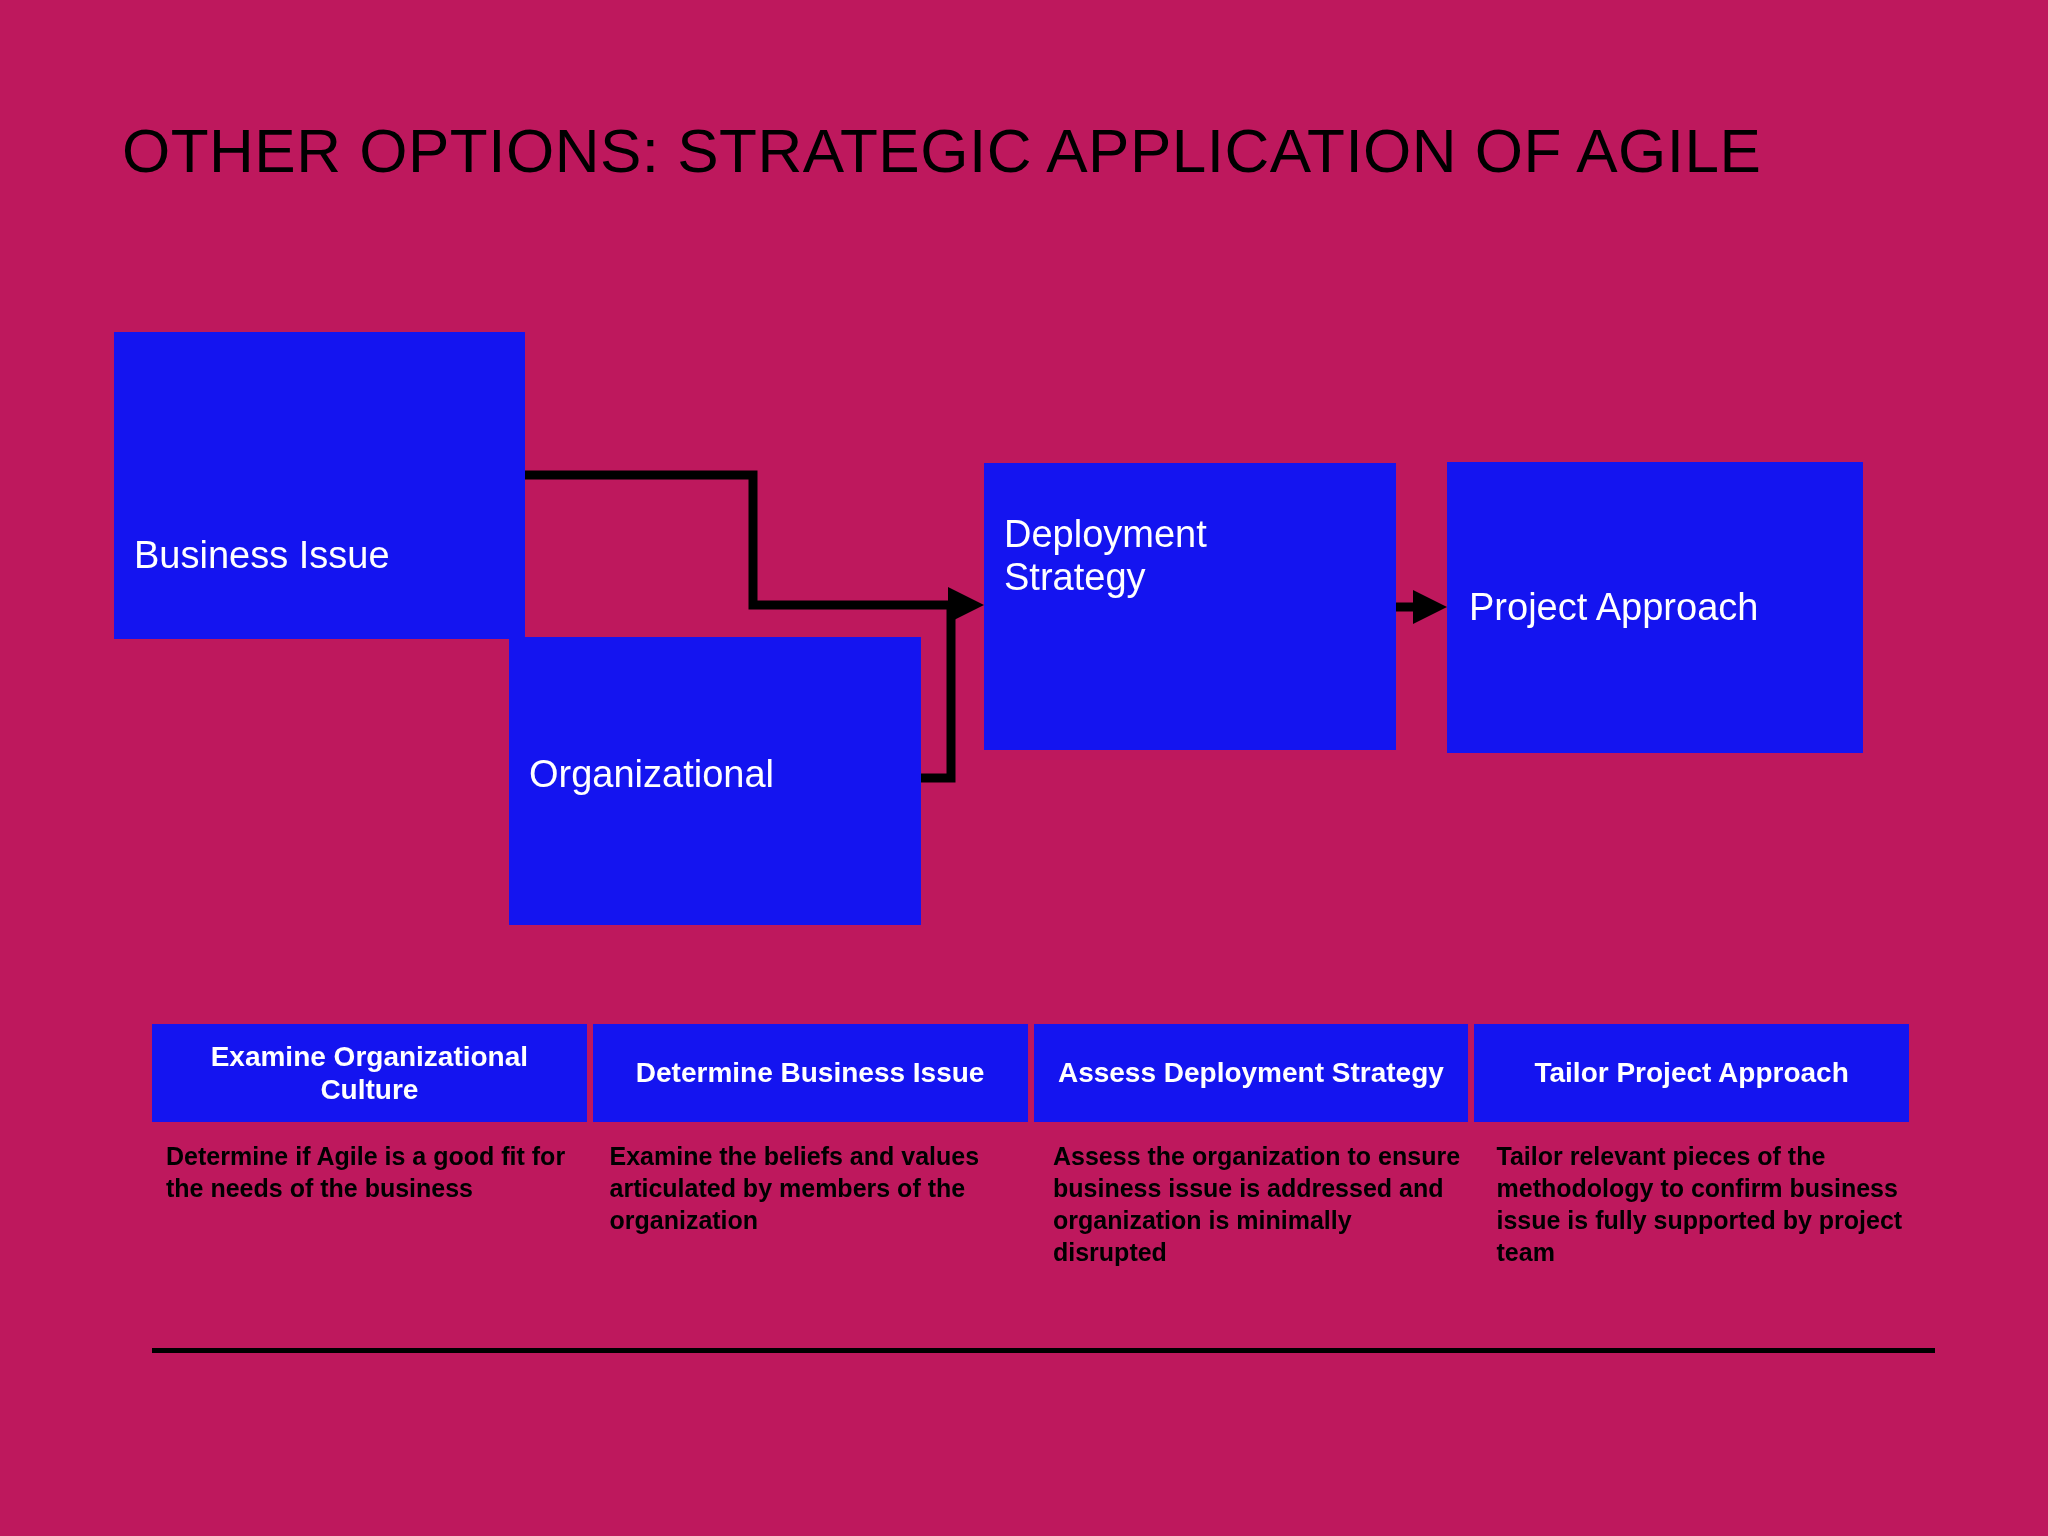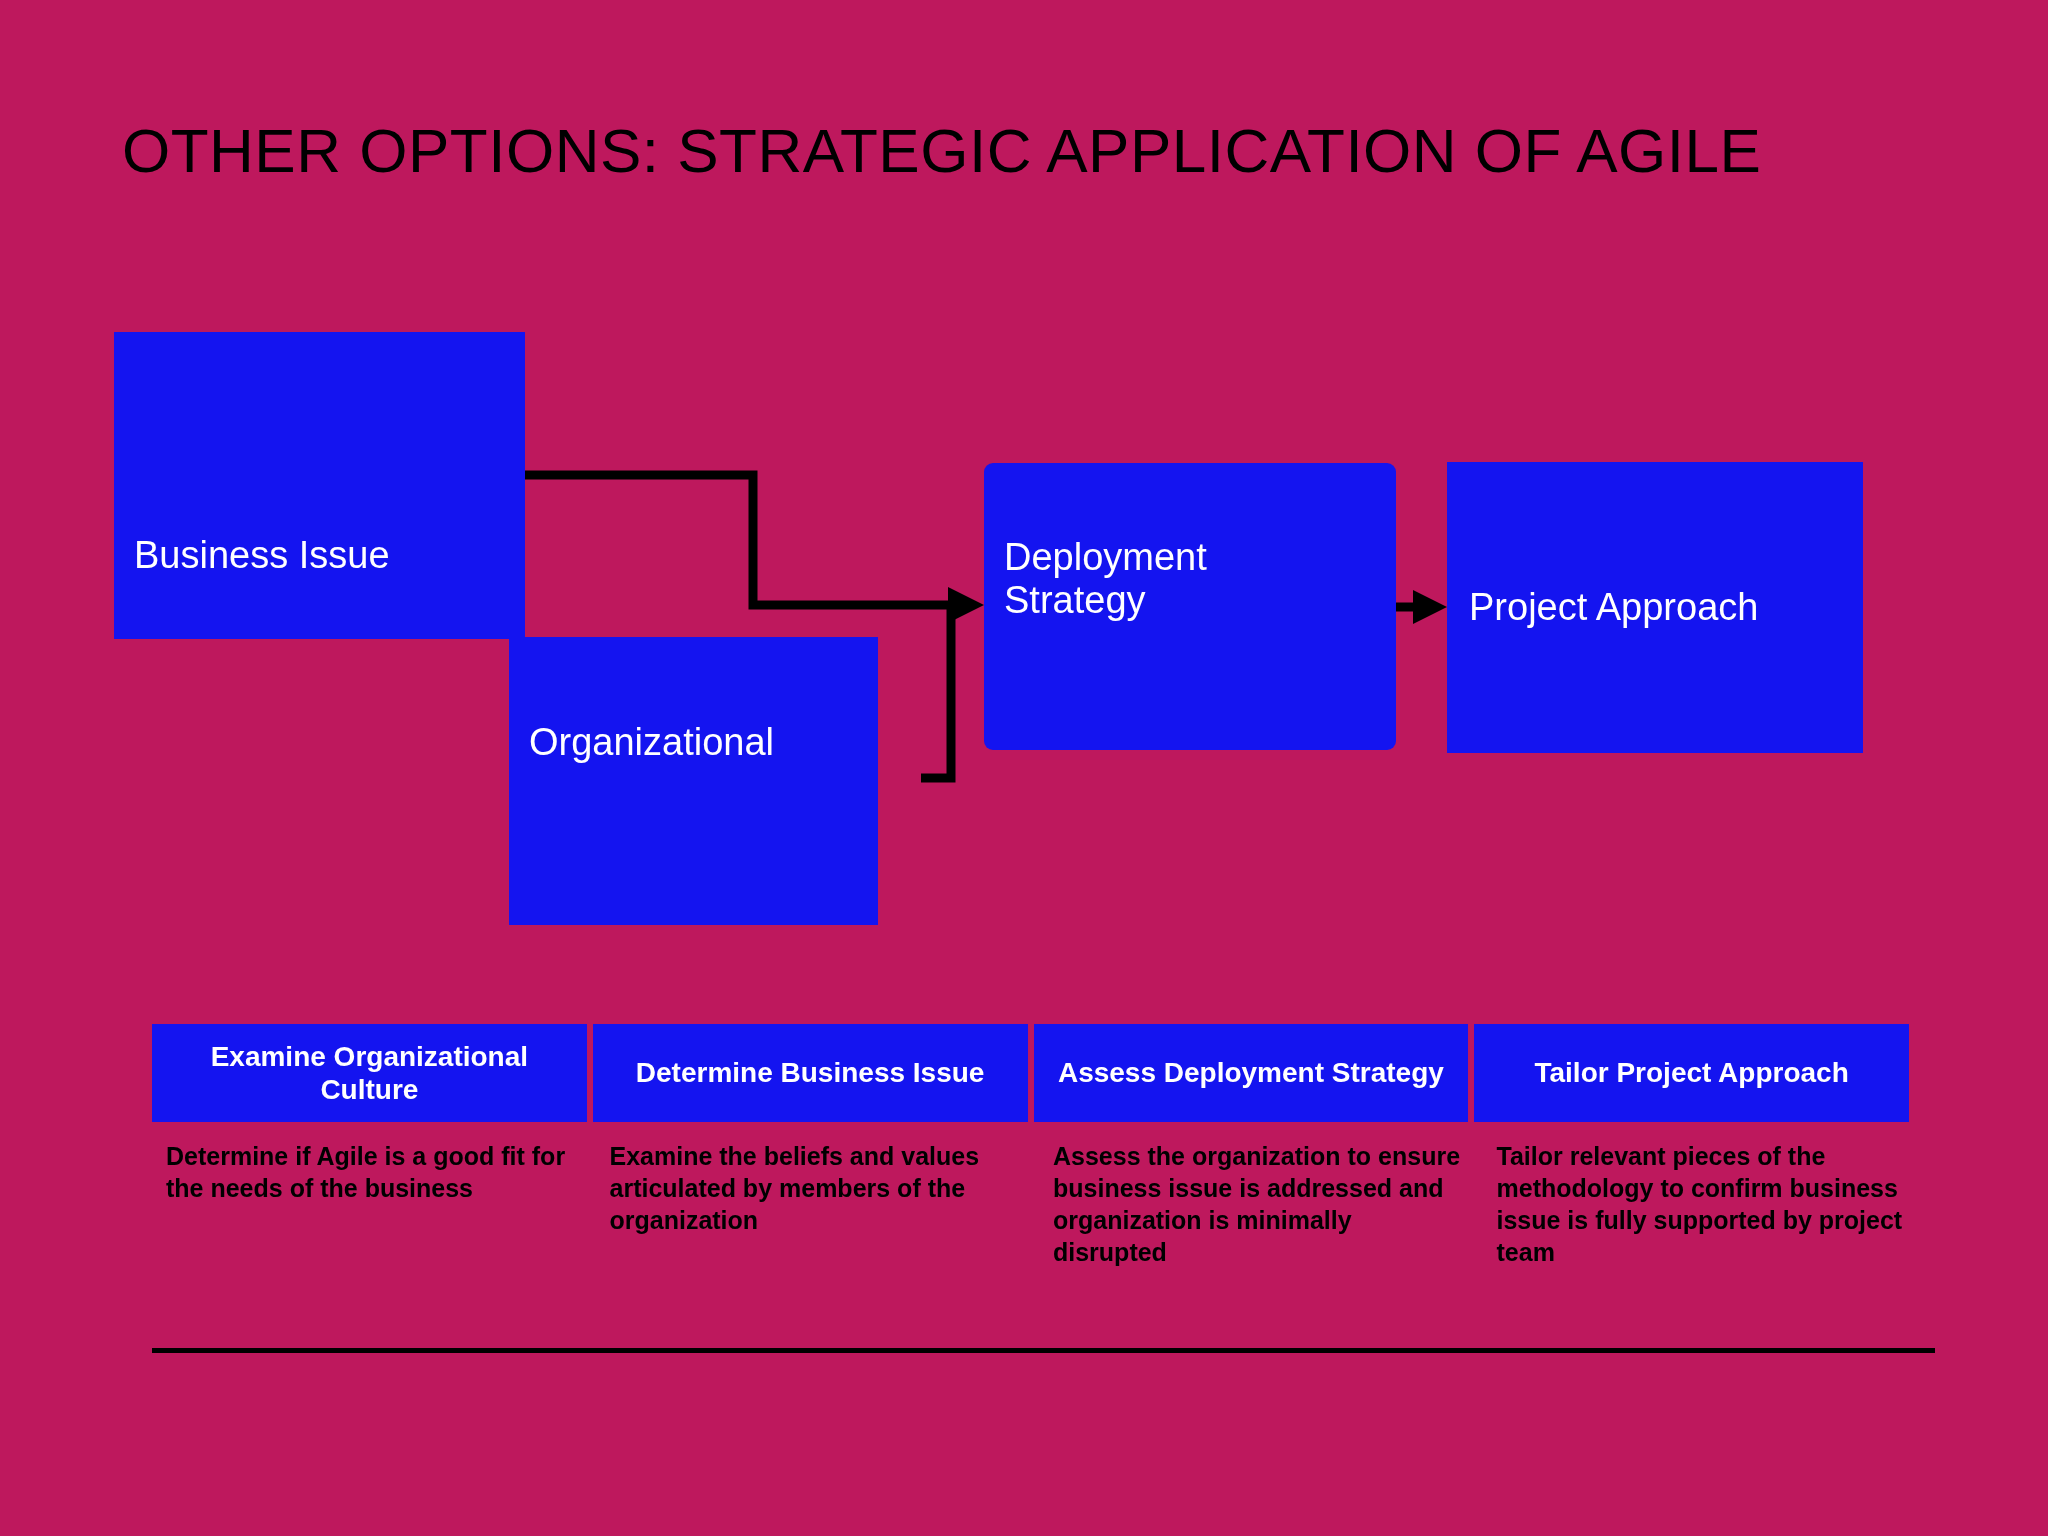--- a/index.html
+++ b/index.html
@@ -54,33 +54,32 @@
     left: 114px;
     top: 332px;
     width: 411px;
     height: 307px;
     justify-content: flex-end;
     padding-bottom: 62px;
   }
   #box-org-culture {
     left: 509px;
     top: 637px;
-    width: 369px;
+    width: 412px;
     height: 288px;
     justify-content: flex-start;
-    padding-top: 84px;
+    padding-top: 116px;
   }
   #box-deployment {
     left: 984px;
     top: 463px;
     width: 412px;
     height: 287px;
     justify-content: flex-start;
-    padding-top: 73px;
-    border-radius: 9px;
+    padding-top: 50px;
   }
   #box-project-approach {
     left: 1447px;
     top: 462px;
     width: 416px;
     height: 291px;
     justify-content: center;
     padding-left: 22px;
   }
   .box-line { display: block; }

